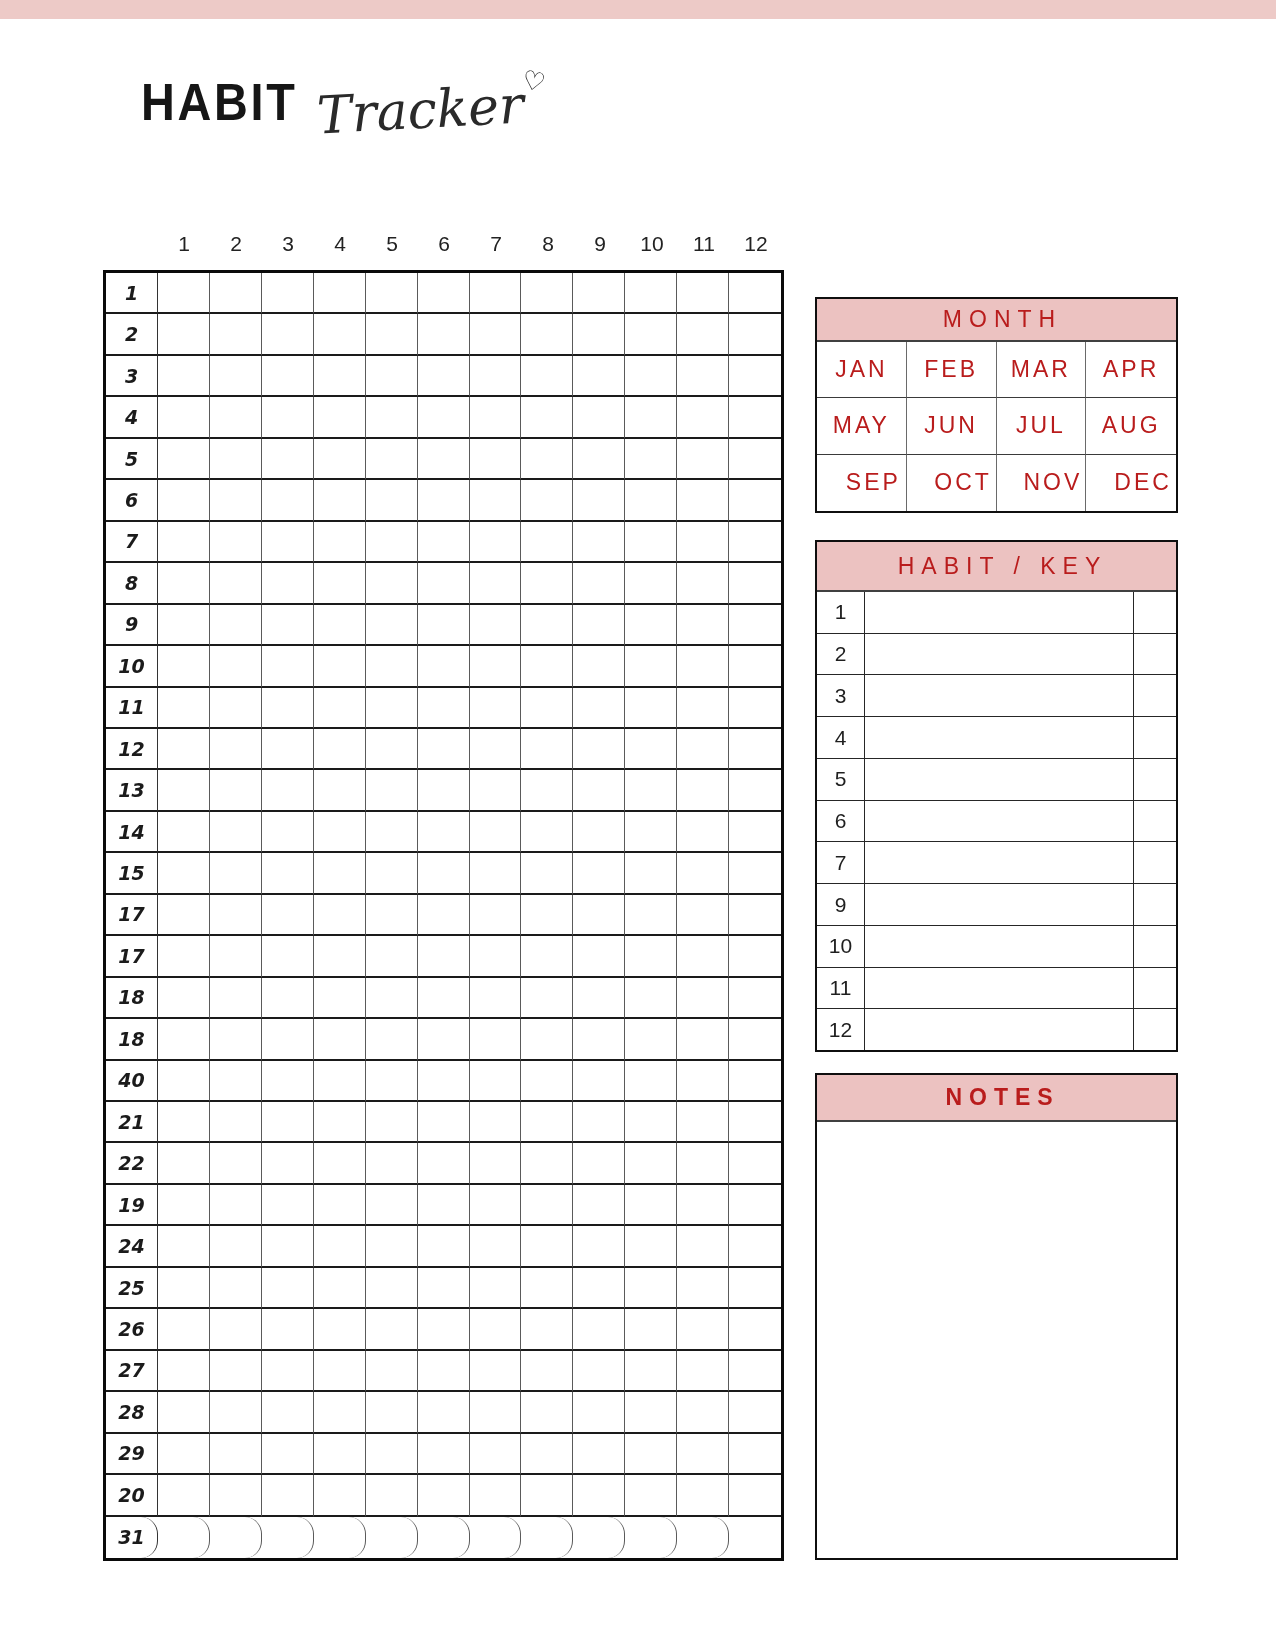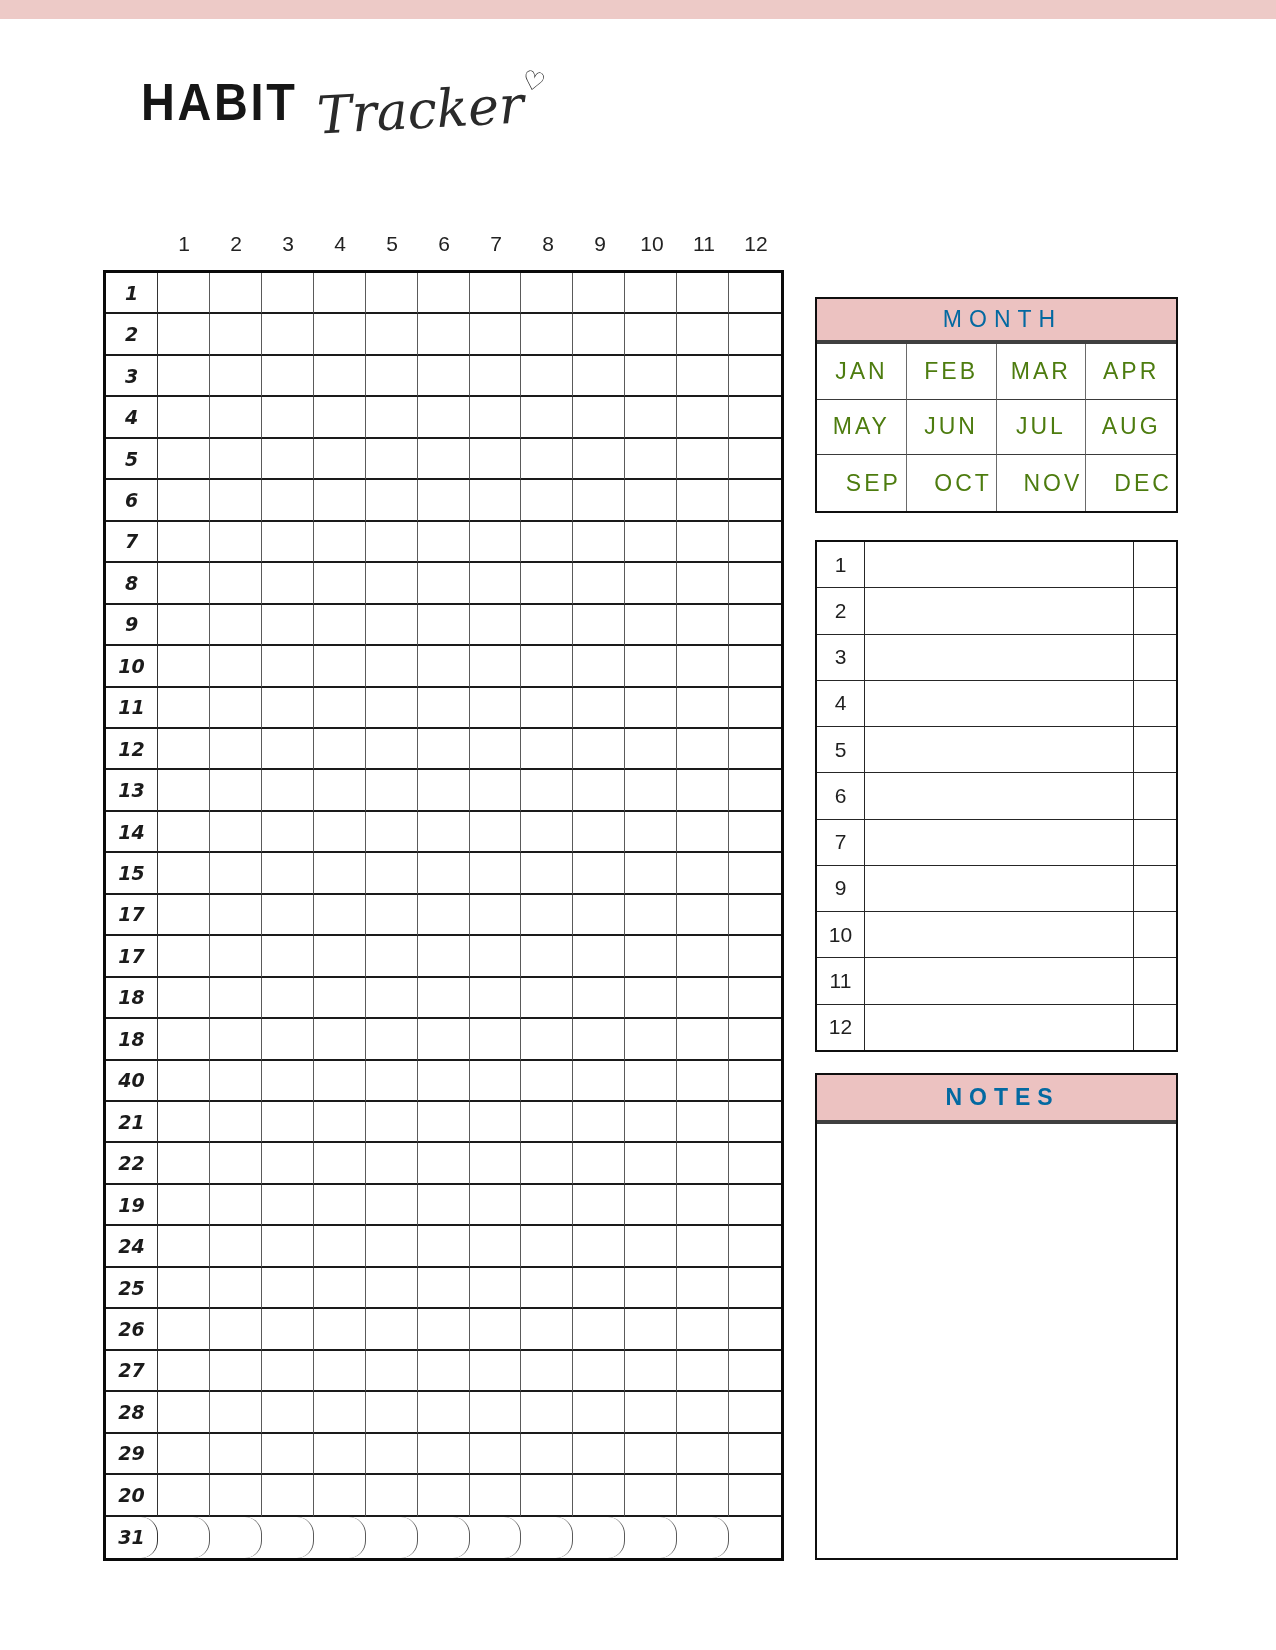--- a/index.html
+++ b/index.html
@@ -52,31 +52,31 @@
   }
   .mg-cell{border-right:1.2px solid var(--line-light);border-bottom:2px solid var(--line-dark);box-sizing:border-box;}
   .mg-cell.last-col{border-right:none;}
   .mg-cell.last-row,.mg-label.last-row{border-bottom:none;border-radius:17px;}
   
   .side-box{
     position:absolute;left:815px;width:363px;border:2.5px solid #0f0f0f;
     box-sizing:border-box;background:#fff;display:flex;flex-direction:column;
   }
   .box-header{
-    background:var(--header-pink);border-bottom:4px solid #404040;
+    background:var(--header-pink);border-bottom:2px solid #404040;
     display:flex;align-items:center;justify-content:center;
-    font-size:23px;letter-spacing:7px;color:#0369a1;flex:0 0 auto;padding-left:12px;
+    font-size:23px;letter-spacing:7px;color:#b91c1c;flex:0 0 auto;padding-left:12px;
   }
   
   .month-box{top:297px;height:216px;}
   .month-box .box-header{height:41px;}
   .month-grid{flex:1;display:grid;grid-template-columns:repeat(4,1fr);grid-template-rows:repeat(3,1fr);}
   .month-cell{
     display:flex;align-items:center;justify-content:center;
-    font-size:23px;letter-spacing:3px;color:#4d7c0f;
+    font-size:23px;letter-spacing:3px;color:#b91c1c;
     border-right:1.2px solid #6a6a6a;border-bottom:1.6px solid #3a3a3a;box-sizing:border-box;
   }
   .month-cell.last-col{border-right:none;}
   .month-cell.last-row{border-bottom:none;padding-left:24px;}
   
   .habit-box{top:540px;height:512px;}
   .habit-box .box-header{height:48px;}
   .hk-rows{flex:1;display:flex;flex-direction:column;}
   .hk-row{flex:1;display:flex;border-bottom:1.8px solid #262626;box-sizing:border-box;}
   .hk-row.last-row{border-bottom:none;}
@@ -537,20 +537,21 @@
         <div class="month-cell">JUL</div>
         <div class="month-cell last-col">AUG</div>
         <div class="month-cell last-row">SEP</div>
         <div class="month-cell last-row">OCT</div>
         <div class="month-cell last-row">NOV</div>
         <div class="month-cell last-col last-row">DEC</div>
       </div>
   </div>
 
   <div class="side-box habit-box">
+    <div class="box-header">HABIT / KEY</div>
     <div class="hk-rows" id="hkRows">
         <div class="hk-row">
           <div class="hk-num">1</div>
           <div class="hk-line"></div>
           <div class="hk-check"></div>
         </div>
         <div class="hk-row">
           <div class="hk-num">2</div>
           <div class="hk-line"></div>
           <div class="hk-check"></div>

